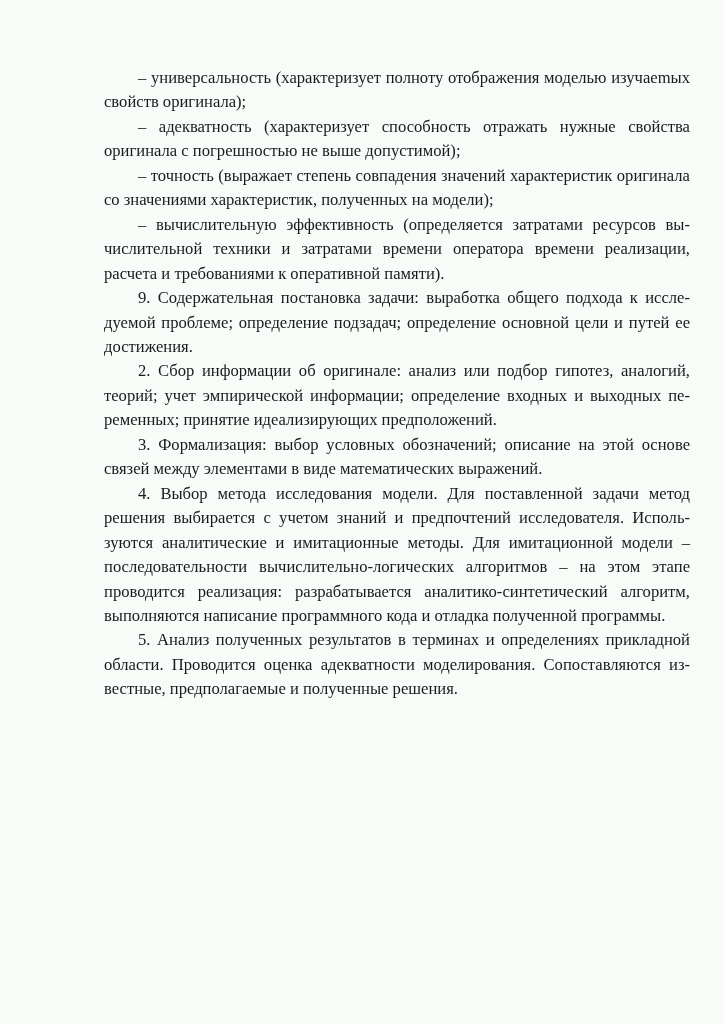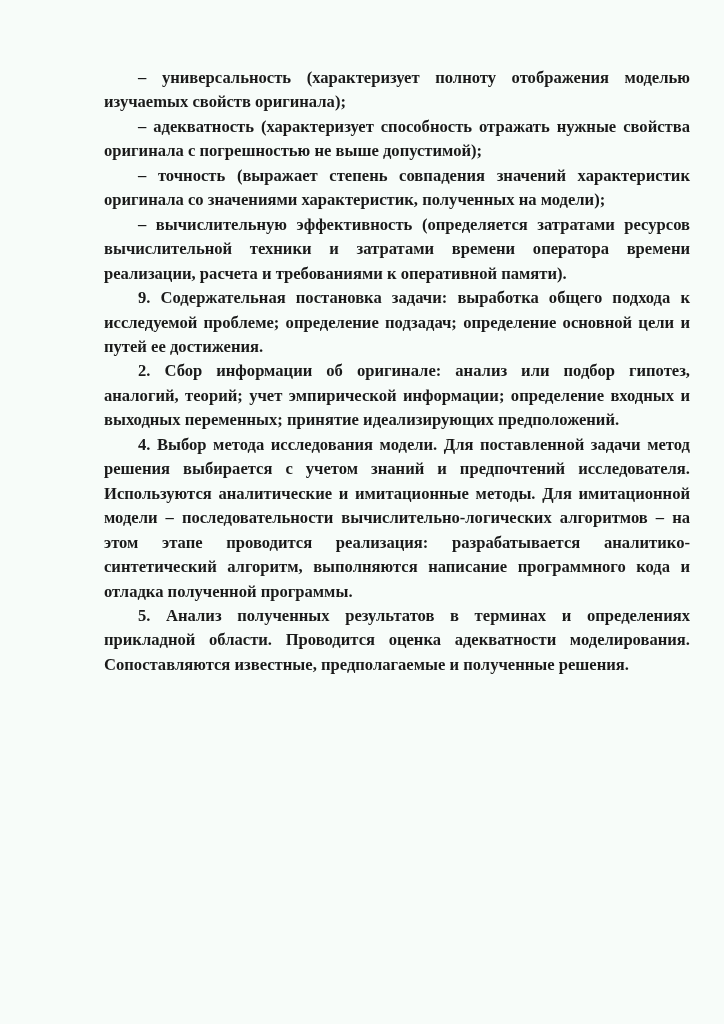--- a/index.html
+++ b/index.html
@@ -21,28 +21,28 @@
       font-family: "Liberation Serif", "DejaVu Serif", serif;
       font-size: 16.6px;
       line-height: 24.45px;
       color: #1a1a1a;
     }
     .para {
       margin: 0;
       text-indent: 34px;
       text-align: justify;
       hyphens: manual;
-      font-weight: bold;
     }
   </style>
 </head>
 <body>
 
 <div class="page">
   <p class="para">– универсальность (характеризует полноту отображения моделью изучае­mых свойств оригинала);</p>
   <p class="para">– адекватность (характеризует способность отражать нужные свойства оригинала с погрешностью не выше допустимой);</p>
   <p class="para">– точность (выражает степень совпадения значений характеристик ориги­нала со значениями характеристик, полученных на модели);</p>
   <p class="para">– вычислительную эффективность (определяется затратами ресурсов вы­числительной техники и затратами времени оператора времени реализации, расчета и требованиями к оперативной памяти).</p>
   <p class="para">9. Содержательная постановка задачи: выработка общего подхода к иссле­дуемой проблеме; определение подзадач; определение основной цели и путей ее достижения.</p>
   <p class="para">2. Сбор информации об оригинале: анализ или подбор гипотез, аналогий, теорий; учет эмпирической информации; определение входных и выходных пе­ременных; принятие идеализирующих предположений.</p>
+  <p class="para">3. Формализация: выбор условных обозначений; описание на этой основе связей между элементами в виде математических выражений.</p>
   <p class="para">4. Выбор метода исследования модели. Для поставленной задачи метод решения выбирается с учетом знаний и предпочтений исследователя. Исполь­зуются аналитические и имитационные методы. Для имитационной модели – последовательности вычислительно-логических алгоритмов – на этом этапе проводится реализация: разрабатывается аналитико-синтетический алгоритм, выполняются написание программного кода и отладка полученной программы.</p>
   <p class="para">5. Анализ полученных результатов в терминах и определениях прикладной области. Проводится оценка адекватности моделирования. Сопоставляются из­вестные, предполагаемые и полученные решения.</p>
 </div>
 
 </body></html>

